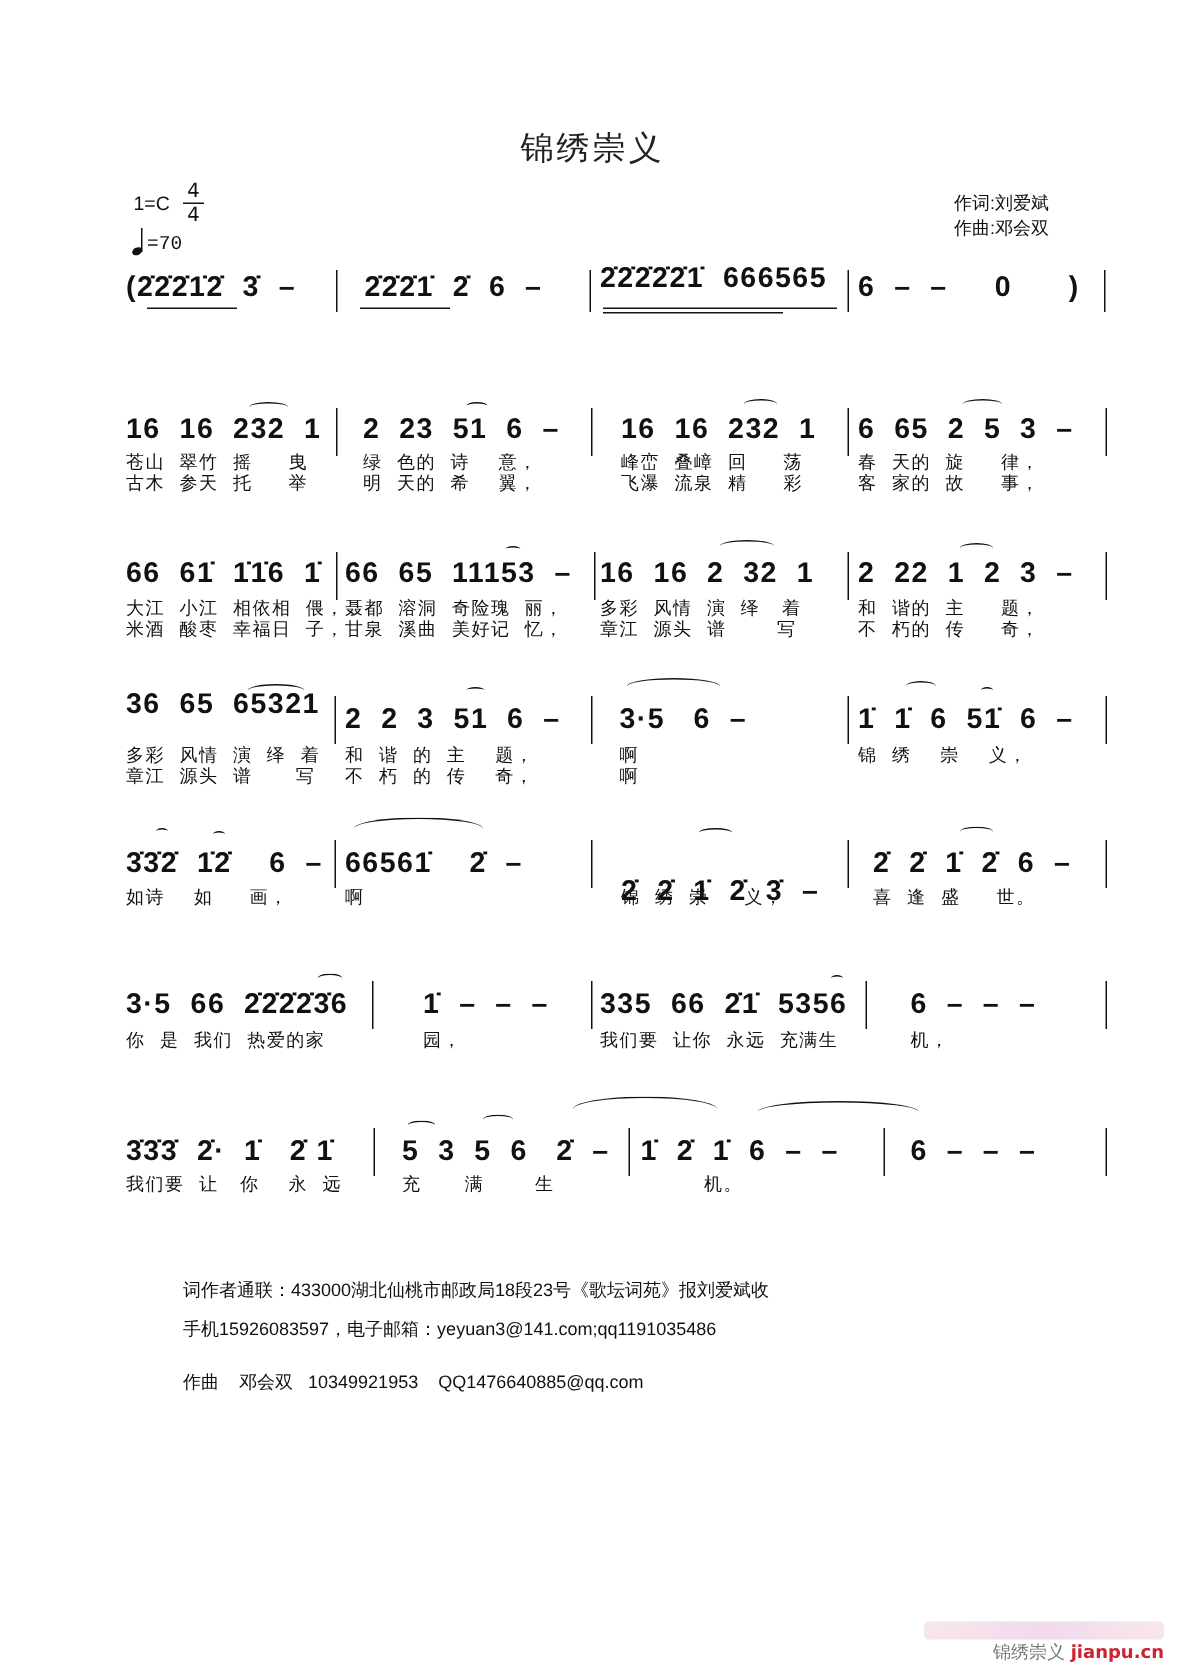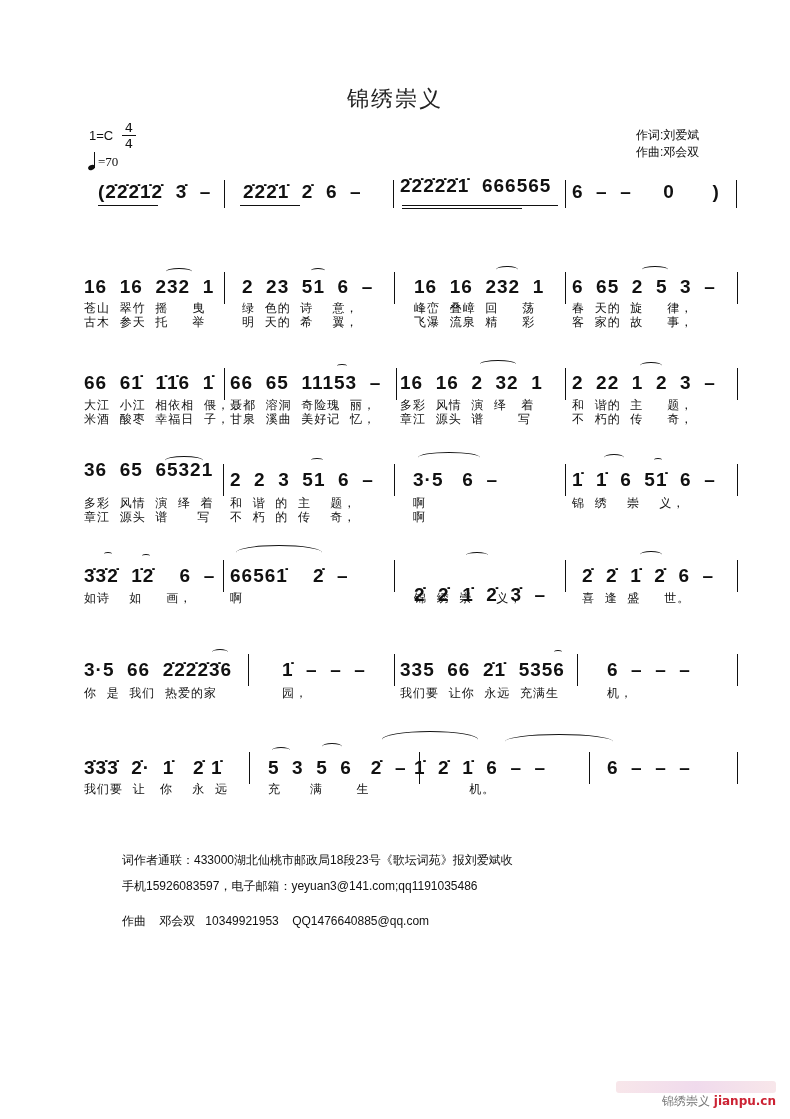--- a/index.html
+++ b/index.html
@@ -2,21 +2,21 @@
 <html><head>
 <meta charset="utf-8">
 <style>
   html, body { margin:0; padding:0; background:#ffffff; }
   body { width:790px; height:1119px; position:relative; overflow:hidden; font-family:"DejaVu Sans","Liberation Sans",sans-serif; color:#111; }
   .abs { position:absolute; }
   .title { left:0; width:790px; top:84px; text-align:center; font-size:22px; letter-spacing:2px; color:#222; }
   .key { left:89px; top:128px; font-size:13px; font-family:"Liberation Sans",sans-serif; }
   .tsig { left:122px; top:120px; width:14px; font-size:13px; text-align:center; line-height:15px; }
   .tsig .bar { border-top:1px solid #111; }
-  .tempo { left:88px; top:154px; font-size:13px; font-family:Liberation Serif, serif; }
+  .tempo { left:88px; top:154px; font-size:13px; font-family:Liberation Mono, monospace; }
   .tempo .note { display:inline-block; position:relative; width:10px; height:16px; vertical-align:bottom; }
   .tempo .note::before { content:""; position:absolute; left:0; bottom:0; width:7px; height:5px; background:#111; border-radius:50%; transform:rotate(-25deg); }
   .tempo .note::after { content:""; position:absolute; left:6px; bottom:2px; width:1px; height:16px; background:#111; }
   .credit { left:636px; font-size:12px; font-family:"Liberation Sans",sans-serif; }
   .row { left:0; width:790px; }
   .notes { position:absolute; font-family:"Liberation Sans",sans-serif; font-weight:bold; font-size:19px; letter-spacing:1px; white-space:pre; }
   .lyr { position:absolute; font-size:12px; white-space:pre; letter-spacing:1px; line-height:14px; }
   .barline { position:absolute; width:1px; background:#111; }
   .ul { position:absolute; height:1px; background:#111; }
   .slur { position:absolute; border-top:1px solid #111; border-radius:50% 50% 0 0; }
@@ -32,21 +32,21 @@
 <div class="abs key">1=C</div>
 <div class="abs tsig">
   <div>4</div>
   <div class="bar">4</div>
 </div>
 <div class="abs tempo"><span class="note"></span><span>=70</span></div>
 <div class="abs credit" style="top:127px">作词:刘爱斌</div>
 <div class="abs credit" style="top:144px">作曲:邓会双</div>
 
 <div class="abs row" style="top:0">
-  <div class="notes" style="left:98px;top:181px">(2̇2̇2̇1̇2̇  3̇  –</div>
+  <div class="notes" style="left:84px;top:181px">(2̇2̇2̇1̇2̇  3̇  –</div>
   <div class="barline" style="left:224px;top:180px;height:28px"></div>
   <div class="notes" style="left:243px;top:181px">2̇2̇2̇1̇  2̇  6  –</div>
   <div class="barline" style="left:393px;top:180px;height:28px"></div>
   <div class="notes" style="left:400px;top:175px">2̇2̇2̇2̇2̇1̇  666565</div>
   <div class="barline" style="left:565px;top:180px;height:28px"></div>
   <div class="notes" style="left:572px;top:181px">6  –  –     0      )</div>
   <div class="barline" style="left:736px;top:180px;height:28px"></div>
   <div class="ul" style="left:98px;top:205px;width:60px"></div>
   <div class="ul" style="left:240px;top:205px;width:60px"></div>
   <div class="ul" style="left:402px;top:205px;width:156px"></div>
@@ -162,21 +162,21 @@
   <div class="slur" style="left:272px;top:747px;width:18px;height:5px"></div>
   <div class="slur" style="left:322px;top:743px;width:20px;height:6px"></div>
   <div class="slur" style="left:382px;top:731px;width:96px;height:16px"></div>
   <div class="slur" style="left:505px;top:734px;width:108px;height:14px"></div>
   <div class="notes" style="left:84px;top:757px">3̇3̇3̇  2̇·  1̇   2̇ 1̇</div>
   <div class="lyr" style="left:84px;top:782px">我们要  让   你    永  远</div>
   <div class="barline" style="left:249px;top:752px;height:32px"></div>
   <div class="notes" style="left:268px;top:757px">5  3  5  6   2̇  –</div>
   <div class="lyr" style="left:268px;top:782px">充      满       生</div>
   <div class="barline" style="left:419px;top:752px;height:32px"></div>
-  <div class="notes" style="left:414px;top:757px">1̇  2̇  1̇  6  –  –</div>
+  <div class="notes" style="left:427px;top:757px">1̇  2̇  1̇  6  –  –</div>
   <div class="lyr" style="left:426px;top:782px">         机。</div>
   <div class="barline" style="left:589px;top:752px;height:32px"></div>
   <div class="notes" style="left:607px;top:757px">6  –  –  –</div>
   <div class="barline" style="left:737px;top:752px;height:32px"></div>
 </div>
 
 <div class="abs footer" style="left:122px;top:852px">词作者通联：433000湖北仙桃市邮政局18段23号《歌坛词苑》报刘爱斌收</div>
 <div class="abs footer" style="left:122px;top:878px">手机15926083597，电子邮箱：yeyuan3@141.com;qq1191035486</div>
 <div class="abs footer" style="left:122px;top:913px"><span>作曲</span>    <span>邓会双</span>   <span>10349921953</span>    <span>QQ1476640885@qq.com</span></div>
 

